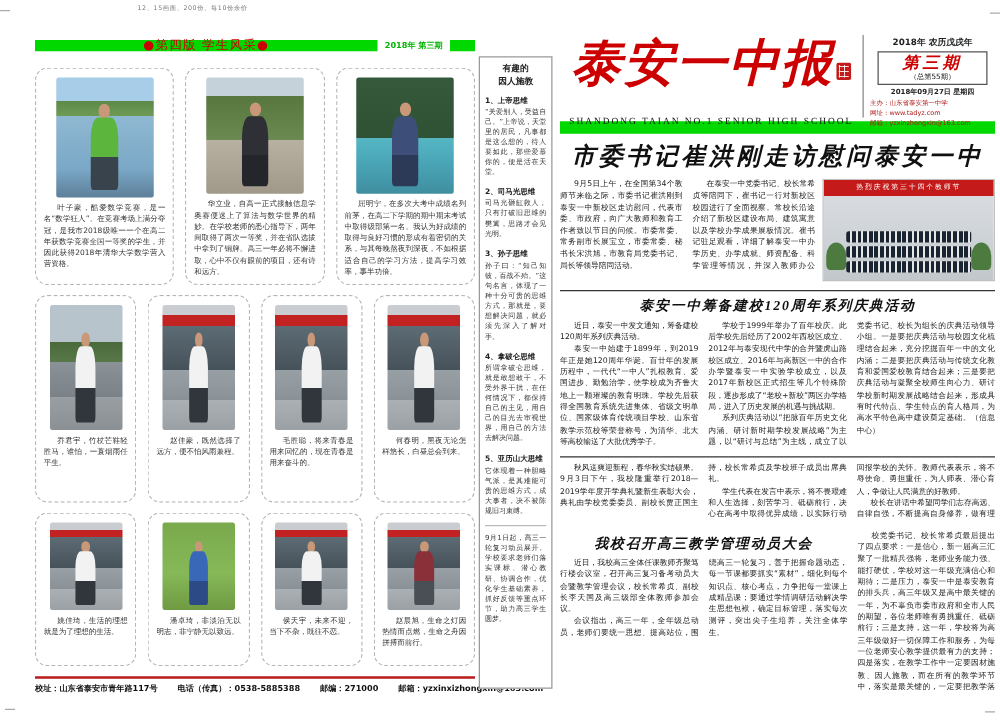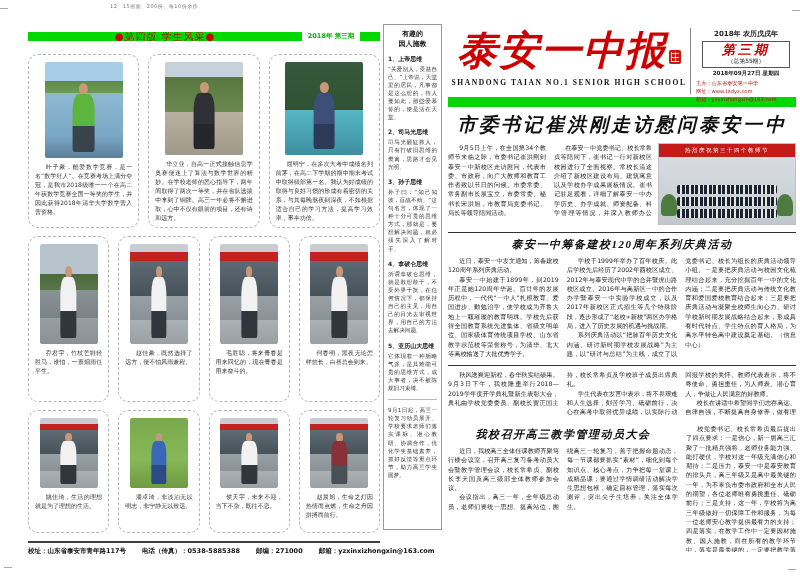--- a/index.html
+++ b/index.html
@@ -34,42 +34,42 @@
   .scene-grass{background:linear-gradient(180deg,#79a94c 0%,#86b858 58%,#6f9a42 100%);}
   .person{position:absolute;left:50%;bottom:4%;width:30%;height:74%;transform:translateX(-50%);}
   .person::before{content:"";position:absolute;top:0;left:50%;transform:translateX(-50%);
       width:38%;height:16%;border-radius:50%;background:#c89878;}
   .person::after{content:"";position:absolute;top:15%;left:50%;transform:translateX(-50%);
       width:92%;height:82%;border-radius:28% 28% 8% 8%;
       background:linear-gradient(180deg,var(--shirt,#888) 0%,var(--shirt,#888) 55%,var(--pants,#3a3a40) 55%,var(--pants,#3a3a40) 100%);}
   .sh-green{--shirt:#5cb53c;--pants:#39434b;} .sh-dark{--shirt:#2e3036;--pants:#24262c;}
   .sh-navy{--shirt:#3d4f78;--pants:#2c3a58;}  .sh-white{--shirt:#f2f2f2;--pants:#31363c;}
   .sh-blue{--shirt:#3a68b8;--pants:#2c4a86;}  .sh-red{--shirt:#8a3038;--pants:#4a4e55;}
-  .footer{border-top:2px solid #404040;margin-top:4px;padding-top:4px;display:flex;gap:16px;
+  .footer{border-top:2px solid #b91c1c;margin-top:4px;padding-top:4px;display:flex;gap:16px;
           font-size:6.5px;font-weight:bold;color:#111;white-space:nowrap;}
   
-  .sidebar{position:absolute;left:383px;top:24px;width:59px;height:506px;border:1px solid #999;
+  .sidebar{position:absolute;left:383px;top:45px;width:59px;height:506px;border:1px solid #999;
            box-sizing:border-box;padding:5px 4px;overflow:hidden;background:#fff;}
   .sb-title{text-align:center;font-size:7px;font-weight:bold;line-height:1.4;margin-bottom:5px;}
   .sb-item{margin-bottom:7px;}
   .sb-head{font-size:6px;font-weight:bold;margin-bottom:1px;}
   .sb-text{font-size:5.6px;line-height:1.45;text-align:justify;color:#333;}
   .sb-div{border-top:1px solid #bbb;margin:6px 0;}
   
   .right-page{position:absolute;left:448px;top:28px;width:348px;}
   .masthead{display:flex;height:66px;}
   .logo{width:74px;position:relative;}
   .title-block{flex:1;text-align:center;padding-top:2px;}
   .paper-title{font-family:"Liberation Serif","DejaVu Serif",serif;font-style:italic;font-weight:bold;
                color:#cc0000;font-size:40px;line-height:1.05;letter-spacing:2px;white-space:nowrap;}
   .seal{display:inline-block;width:12px;height:14px;background:#c41a1a;border-radius:2px;vertical-align:baseline;
         margin-left:2px;background-image:repeating-linear-gradient(0deg,rgba(255,255,255,.85) 0 1px,transparent 1px 4px),
         repeating-linear-gradient(90deg,rgba(255,255,255,.85) 0 1px,transparent 1px 4px);background-size:8px 10px;background-position:2px 2px;background-repeat:no-repeat;}
-  .paper-sub{font-family:"Liberation Serif","DejaVu Serif",serif;font-size:7.5px;font-weight:bold;
-             letter-spacing:1.6px;color:#111;margin-top:6px;white-space:nowrap;}
+  .paper-sub{font-family:"Liberation Serif","DejaVu Serif",serif;font-size:7.5px;font-weight:normal;
+             letter-spacing:1.6px;color:#111;margin-top:20px;white-space:nowrap;}
   .info-box{width:106px;border-left:1px solid #888;padding-left:5px;box-sizing:border-box;}
   .ib-year{font-size:7px;font-weight:bold;text-align:center;margin-top:1px;white-space:nowrap;}
   .ib-issuebox{border:1px solid #555;margin:2px 6px;text-align:center;padding:1px 0;}
   .ib-issue{font-family:"Liberation Serif","DejaVu Serif",serif;font-style:italic;font-weight:bold;
             color:#cc0000;font-size:13px;line-height:1.1;letter-spacing:3px;}
   .ib-total{font-size:5.8px;color:#111;}
   .ib-date{font-size:5.6px;font-weight:bold;text-align:center;margin:2px 0;}
   .ib-line{font-size:5.2px;color:#b01818;line-height:1.5;white-space:nowrap;}
   .green-bar{height:10px;background:#00d800;margin:3px 0 5px;}
   .headline{font-family:"Liberation Serif","DejaVu Serif",serif;font-style:italic;font-weight:bold;

